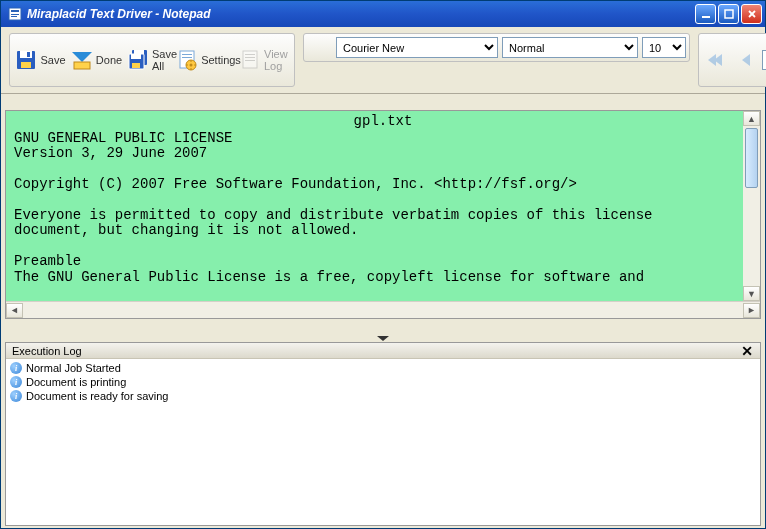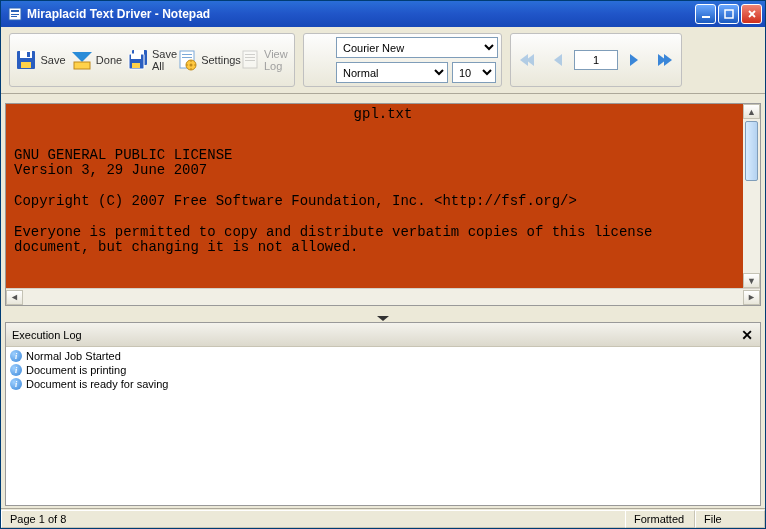--- a/index.html
+++ b/index.html
@@ -1,54 +1,54 @@
 <!DOCTYPE html>
 <html><head>
 <meta charset="utf-8">
 <style>
 * { box-sizing: border-box; margin: 0; padding: 0; }
 body { font-family: Tahoma, Arial, sans-serif; font-size: 11px; background: #fff; width: 766px; height: 529px; overflow: hidden; position: relative; }
 .window { width: 766px; height: 529px; border: 1px solid #003c74; background: #ece9d8; display: flex; flex-direction: column; }
 .titlebar { height: 26px; background: linear-gradient(to bottom, #2a6ed8 0%, #2055c8 50%, #1648b8 100%); display: flex; align-items: center; padding: 0 3px 0 6px; }
 .title-icon { width: 16px; height: 16px; margin-right: 4px; }
 .title-icon svg { width: 16px; height: 16px; }
-.title-text { color: white; font-weight: bold; font-size: 12px; flex: 1; }
+.title-text { color: white; font-weight: bold; font-size: 12px; flex: 1; font-style: italic; }
 .win-btns { display: flex; gap: 2px; }
 .win-btn { width: 21px; height: 20px; border: 1px solid #fff; border-radius: 3px; display: flex; align-items: center; justify-content: center; font-size: 10px; font-weight: bold; cursor: pointer; }
 .win-btn.min, .win-btn.max { background: linear-gradient(to bottom, #6aa8ff, #1a5ac0); color: white; }
 .win-btn.close { background: linear-gradient(to bottom, #f08575, #d02f1c); color: white; }
 .toolbar-area { padding: 6px 8px; background: #ece9d8; display: flex; align-items: flex-start; gap: 8px; border-bottom: 1px solid #aca899; }
 .tool-group { border: 1px solid #c0c0c0; background: linear-gradient(to bottom, #fdfdfd, #eae8da); border-radius: 3px; padding: 3px; display: flex; gap: 2px; }
 .tool-btn { width: 54px; height: 46px; border: 1px solid transparent; display: flex; flex-direction: row; align-items: center; justify-content: center; gap: 2px; border-radius: 3px; cursor: pointer; color: #333; }
 .tool-btn.disabled { color: #a0a0a0; cursor: default; }
 .tool-ico { width: 24px; height: 24px; display: flex; align-items: center; justify-content: center; }
 .tool-lbl { font-size: 11px; }
-.font-group { display: flex; flex-direction: column; gap: 4px; padding-left: 32px; }
+.font-group { display: flex; flex-direction: row; gap: 4px; padding-left: 32px; }
 .font-row { display: flex; gap: 4px; }
 select { font-size: 11px; height: 21px; border: 1px solid #7f9db9; background: white; padding: 0 2px; }
 .font-select { width: 162px; }
-.style-select { width: 112px; }
+.style-select { width: 136px; }
 .size-select { width: 44px; }
 .nav-group .tool-btn { width: 28px; height: 46px; }
 .nav-group input { width: 44px; height: 20px; border: 1px solid #7f9db9; text-align: center; font-size: 11px; }
 .nav-group { align-items: center; }
 .nav-disabled svg { opacity: 0.35; }
 .content { flex: 1; display: flex; flex-direction: column; min-height: 0; }
-.doc-area { flex: 1; display: flex; flex-direction: column; border: 1px solid #999; margin: 9px 4px; background: #c2410c; position: relative; min-height: 0; gap: 24px; }
+.doc-area { flex: 1; display: flex; flex-direction: column; border: 1px solid #999; margin: 16px 4px; background: #86efac; position: relative; min-height: 0; }
 .doc-scroll { flex: 1; overflow: auto; font-family: "Courier New", monospace; font-size: 14px; line-height: 1.1; padding: 2px 8px; white-space: pre; color: #000; }
 .doc-header { font-family: "Courier New", monospace; font-size: 14px; text-align: center; padding: 2px 0 0 0; }
 .doc-bottom-scroll { height: 17px; background: #f1efe5; border-top: 1px solid #d4d0c8; display: flex; align-items: center; }
 .scroll-arrow { width: 17px; height: 15px; border: 1px solid #c4c2b4; background: linear-gradient(to bottom, #fff, #e8e6da); display: flex; align-items: center; justify-content: center; font-size: 9px; color: #555; }
 .scroll-track { flex: 1; }
 .vscroll { position: absolute; right: 0; top: 0; bottom: 17px; width: 17px; background: #f1efe5; display: flex; flex-direction: column; }
 .vscroll-thumb { margin: 2px; background: linear-gradient(to right, #d8ecff, #b4d2f0); border: 1px solid #7f9db9; border-radius: 2px; }
 .splitter { height: 7px; background: #ece9d8; display: flex; align-items: center; justify-content: center; cursor: row-resize; }
 .splitter-handle { width: 0; height: 0; border-left: 6px solid transparent; border-right: 6px solid transparent; border-top: 5px solid #333; }
 .log-panel { margin: 0 4px 2px 4px; border: 1px solid #999; background: white; display: flex; flex-direction: column; height: 184px; }
-.log-header { background: linear-gradient(to bottom, #f4f3ee, #dcd9cc); border-bottom: 1px solid #c8c4b4; padding: 3px 6px; display: flex; align-items: center; justify-content: space-between; height: 24px; }
+.log-header { background: linear-gradient(to bottom, #f4f3ee, #dcd9cc); border-bottom: 1px solid #c8c4b4; padding: 3px 6px; display: flex; align-items: center; justify-content: space-between; height: 16px; }
 .log-close { font-size: 14px; font-weight: bold; cursor: pointer; width: 14px; text-align: center; }
 .log-body { flex: 1; overflow: auto; padding: 2px 4px; }
 .log-line { display: flex; align-items: center; gap: 4px; padding: 1px 0; font-size: 11px; }
 .info-icon { width: 12px; height: 12px; border-radius: 50%; background: radial-gradient(circle at 4px 4px, #9ed0ff, #3a86d8); display: flex; align-items: center; justify-content: center; color: white; font-size: 8px; font-weight: bold; font-family: Georgia, serif; font-style: italic; }
 .statusbar { height: 20px; background: #ece9d8; border-top: 1px solid #aca899; display: flex; align-items: center; font-size: 11px; }
 .status-cell { padding: 2px 8px; border: 1px solid #c8c4b4; border-top: 1px solid #fff; border-left: 1px solid #fff; height: 18px; display: flex; align-items: center; background: #ece9d8; }
 .status-left { flex: 1; border-right: none; }
 .status-right { width: 70px; }
 </style>
 </head>
@@ -230,18 +230,13 @@
             <span>Document is printing</span>
           </div>
         <div class="log-line">
             <span class="info-icon">i</span>
             <span>Document is ready for saving</span>
           </div>
       </div>
     </div>
   </div>
 
-  <div class="statusbar">
-    <div class="status-cell status-left">Page 1 of 8</div>
-    <div class="status-cell status-right">Formatted</div>
-    <div class="status-cell status-right">File</div>
-  </div>
 </div>
 
 </body></html>

